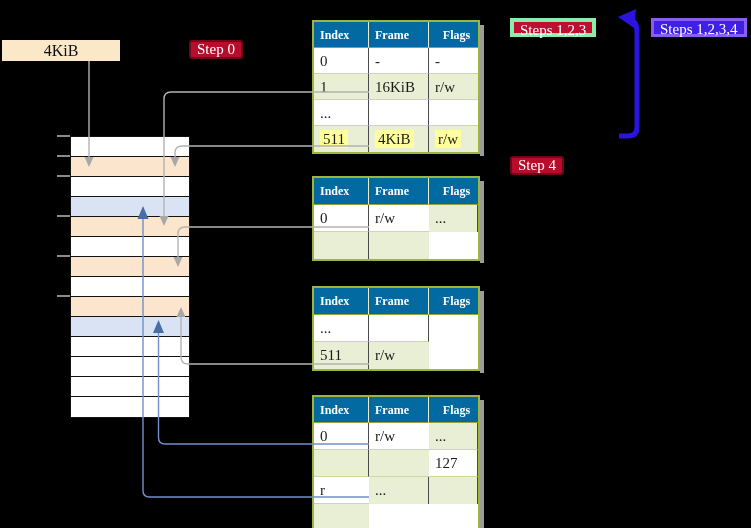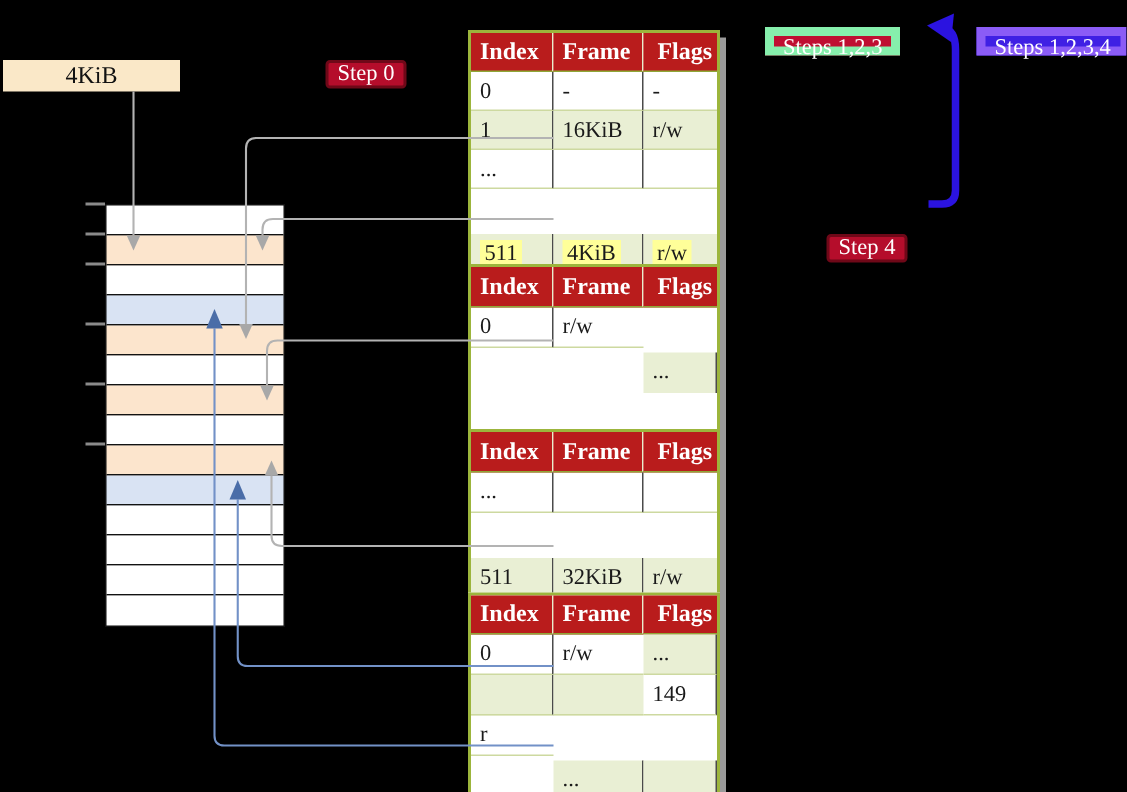--- a/index.html
+++ b/index.html
@@ -6,49 +6,49 @@
   body{font-family:"Liberation Serif","DejaVu Serif",serif;}
   .canvas{position:relative;width:751px;height:528px;background:#000;overflow:hidden;}
 
   
   .membox{position:absolute;left:2px;top:40px;width:118px;height:21px;background:#fae8c8;
           color:#111;font-size:16px;text-align:center;line-height:21px;}
 
   
   .badge{position:absolute;color:#fff;font-size:15px;white-space:nowrap;box-sizing:border-box;}
   .badge.raised{background:#b50d2b;border:2px solid #6f0818;border-radius:3px;
-                padding:0 6px;height:19px;line-height:15px;margin-left:28px;}
-  .badge.flat-red{background:#bf0e31;border:6px solid #86efac;padding:0 6px;height:19px;line-height:17px;}
-  .badge.flat-blue{background:#3f20e4;border:6px solid #8b5cf6;padding:0 6px;height:19px;line-height:17px;}
+                padding:0 6px;height:19px;line-height:15px;}
+  .badge.flat-red{background:#bf0e31;border:4px solid #86efac;padding:0 6px;height:19px;line-height:17px;}
+  .badge.flat-blue{background:#3f20e4;border:3px solid #8b5cf6;padding:0 6px;height:19px;line-height:17px;}
   #b-step0{left:189px;top:40px;}
   #b-steps123{left:510px;top:18px;}
   #b-steps1234{left:651px;top:18px;}
-  #b-step4{left:523px;top:156px;}
+  #b-step4{left:510px;top:156px;}
 
   
   .memstrip{position:absolute;left:70px;top:136px;width:120px;border:1px solid #121212;box-sizing:border-box;}
   .mem-row{height:20px;box-sizing:border-box;border-bottom:1px solid #121212;background:#fff;}
   .mem-row:last-child{border-bottom:none;}
   .mem-row.white{background:#ffffff;}
   .mem-row.peach{background:#fce5cd;}
   .mem-row.blue{background:#d9e3f3;}
   .tick{position:absolute;left:57px;width:13px;height:2px;background:#8a8a8a;}
 
   
   .ptable{position:absolute;left:312px;width:168px;box-sizing:border-box;border:2px solid #9cb53c;
           display:grid;grid-template-columns:55px 60px 49px;background:#fff;}
   .ptable::after{content:"";position:absolute;right:-6px;top:3px;bottom:-4px;width:4px;background:#9a9a9a;}
   .cell{box-sizing:border-box;padding:0 0 0 6px;font-size:15px;color:#1a1a1a;overflow:hidden;
         border-bottom:1px solid #cdd9a0;border-right:1px solid #4a4a4a;}
   .cell.c3{border-right:none;}
-  .cell.h{background:#b91c1c;color:#fff;font-weight:bold;font-size:16px;
+  .cell.h{background:#0369a1;color:#fff;font-weight:bold;font-size:12px;
           border-right:1px solid #e8eecb;border-bottom:1px solid #8fa737;}
   .cell.h.c3{border-right:none;text-align:center;}
   .cell.alt{background:#e9efd4;}
-  .cell:nth-last-child(-n+3){border-bottom:none;margin-top:30px;}
+  .cell:nth-last-child(-n+3){border-bottom:none;}
   #t1 .cell{height:26px;line-height:26px;}
   #t2 .cell,#t3 .cell,#t4 .cell{height:27px;line-height:27px;}
   #t4 .cell.h{height:26px;line-height:26px;}
   #t1{top:20px;} #t2{top:176px;} #t3{top:286px;} #t4{top:395px;}
   .hl{background:#ffff99;padding:1px 3px;}
 
   .overlay{position:absolute;left:0;top:0;pointer-events:none;}
 </style>
 </head>
 <body>
@@ -115,34 +115,33 @@
   </div>
 
   <div class="ptable" id="t3">
     <div class="cell h c1">Index</div>
     <div class="cell h c2">Frame</div>
     <div class="cell h c3">Flags</div>
     <div class="cell c1">...</div>
     <div class="cell c2"></div>
     <div class="cell c3"></div>
     <div class="cell alt c1">511</div>
-    <div class="cell alt c2">32KiB</div>
     <div class="cell alt c3">r/w</div>
   </div>
 
   <div class="ptable" id="t4">
     <div class="cell h c1">Index</div>
     <div class="cell h c2">Frame</div>
     <div class="cell h c3">Flags</div>
     <div class="cell c1">0</div>
     <div class="cell c3">r/w</div>
     <div class="cell alt c1">...</div>
     <div class="cell alt c2"></div>
     <div class="cell alt c3"></div>
-    <div class="cell c1">149</div>
+    <div class="cell c1">127</div>
     <div class="cell c3">r</div>
     <div class="cell alt c1">...</div>
     <div class="cell alt c2"></div>
     <div class="cell alt c3"></div>
   </div>
 
   <svg class="overlay" width="751" height="528" viewBox="0 0 751 528">
 
     <g stroke="#b3b3b3" stroke-width="1.4" fill="none">
       <path d="M89,61 L89,157"></path>

